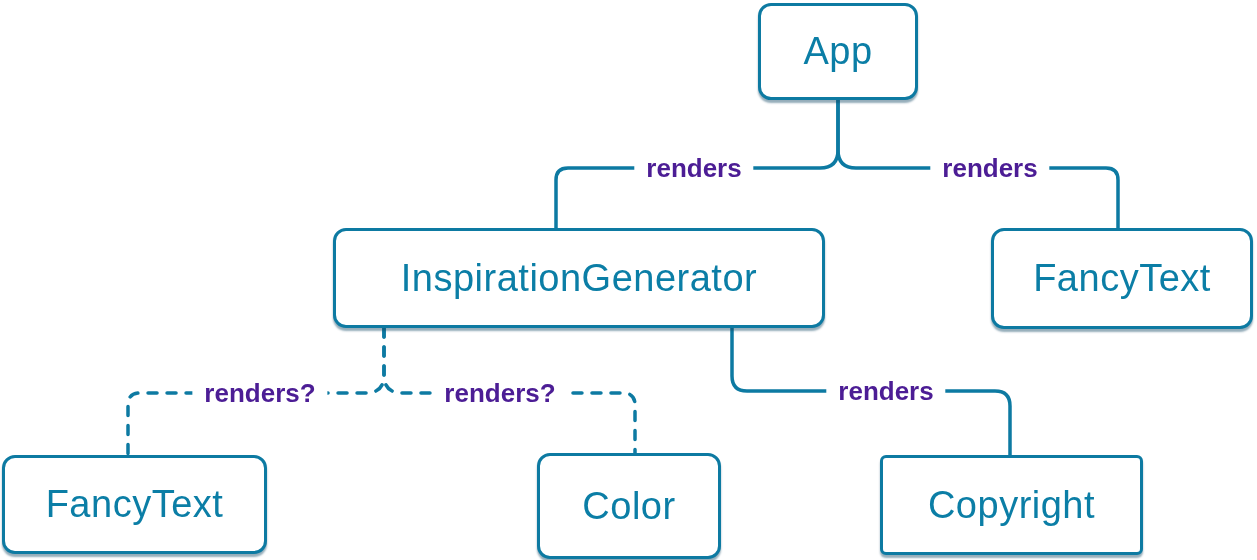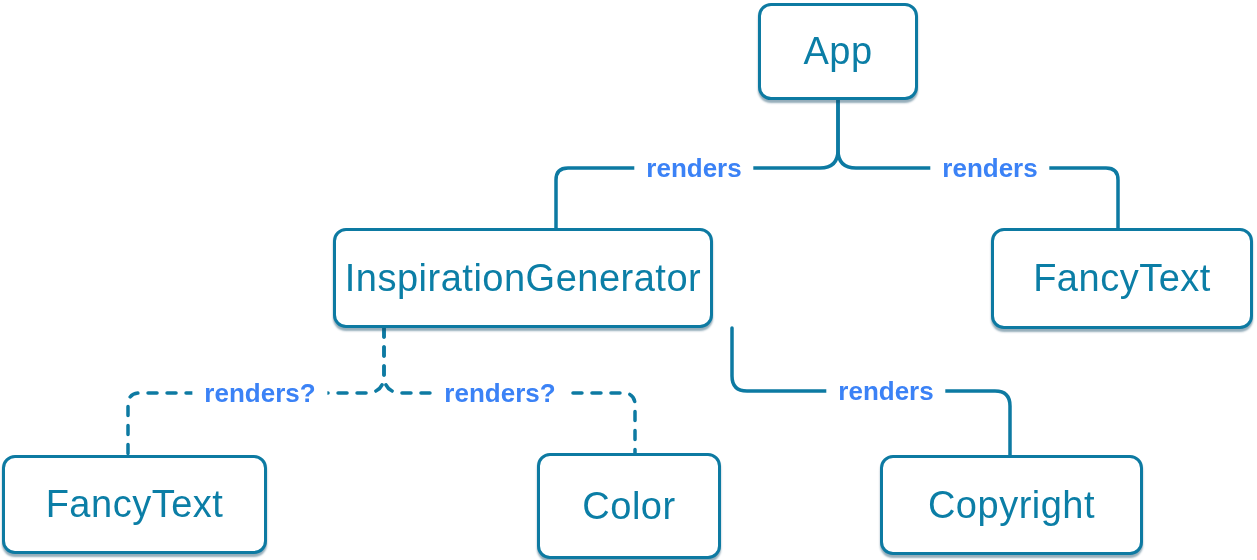--- a/index.html
+++ b/index.html
@@ -33,34 +33,34 @@
     justify-content: center;
     color: #0b7ea6;
     font-size: 38px;
     font-weight: 400;
     letter-spacing: 0.5px;
   }
   .edge-label {
     position: absolute;
     transform: translate(-50%, -50%);
     background: #ffffff;
-    color: #3b82f6;
+    color: #4c1d95;
     font-size: 26px;
     font-weight: 700;
     padding: 0 12px;
     white-space: nowrap;
     line-height: 1.1;
   }
   
   .node-app                { left: 758px;  top: 3px;   width: 160px; height: 97px;  }
-  .node-inspiration       { left: 333px;  top: 228px; width: 380px; height: 100px; }
+  .node-inspiration       { left: 333px;  top: 228px; width: 492px; height: 100px; }
   .node-fancy-text-right  { left: 991px;  top: 228px; width: 262px; height: 101px; }
   .node-fancy-text-left   { left: 2px;    top: 455px; width: 265px; height: 99px;  }
   .node-color             { left: 537px;  top: 453px; width: 184px; height: 106px;  }
-  .node-copyright         { left: 880px;  top: 455px; width: 263px; height: 100px; }
+  .node-copyright         { left: 880px;  top: 455px; width: 263px; height: 100px; border-radius: 6px; }
   
   .label-app-ig      { left: 694px; top: 168px; }
   .label-app-ft      { left: 990px; top: 168px; }
   .label-ig-ft       { left: 260px; top: 393px; }
   .label-ig-color    { left: 500px; top: 393px; }
   .label-ig-copy     { left: 886px; top: 391px; }
 </style>
 </head>
 <body>
 

